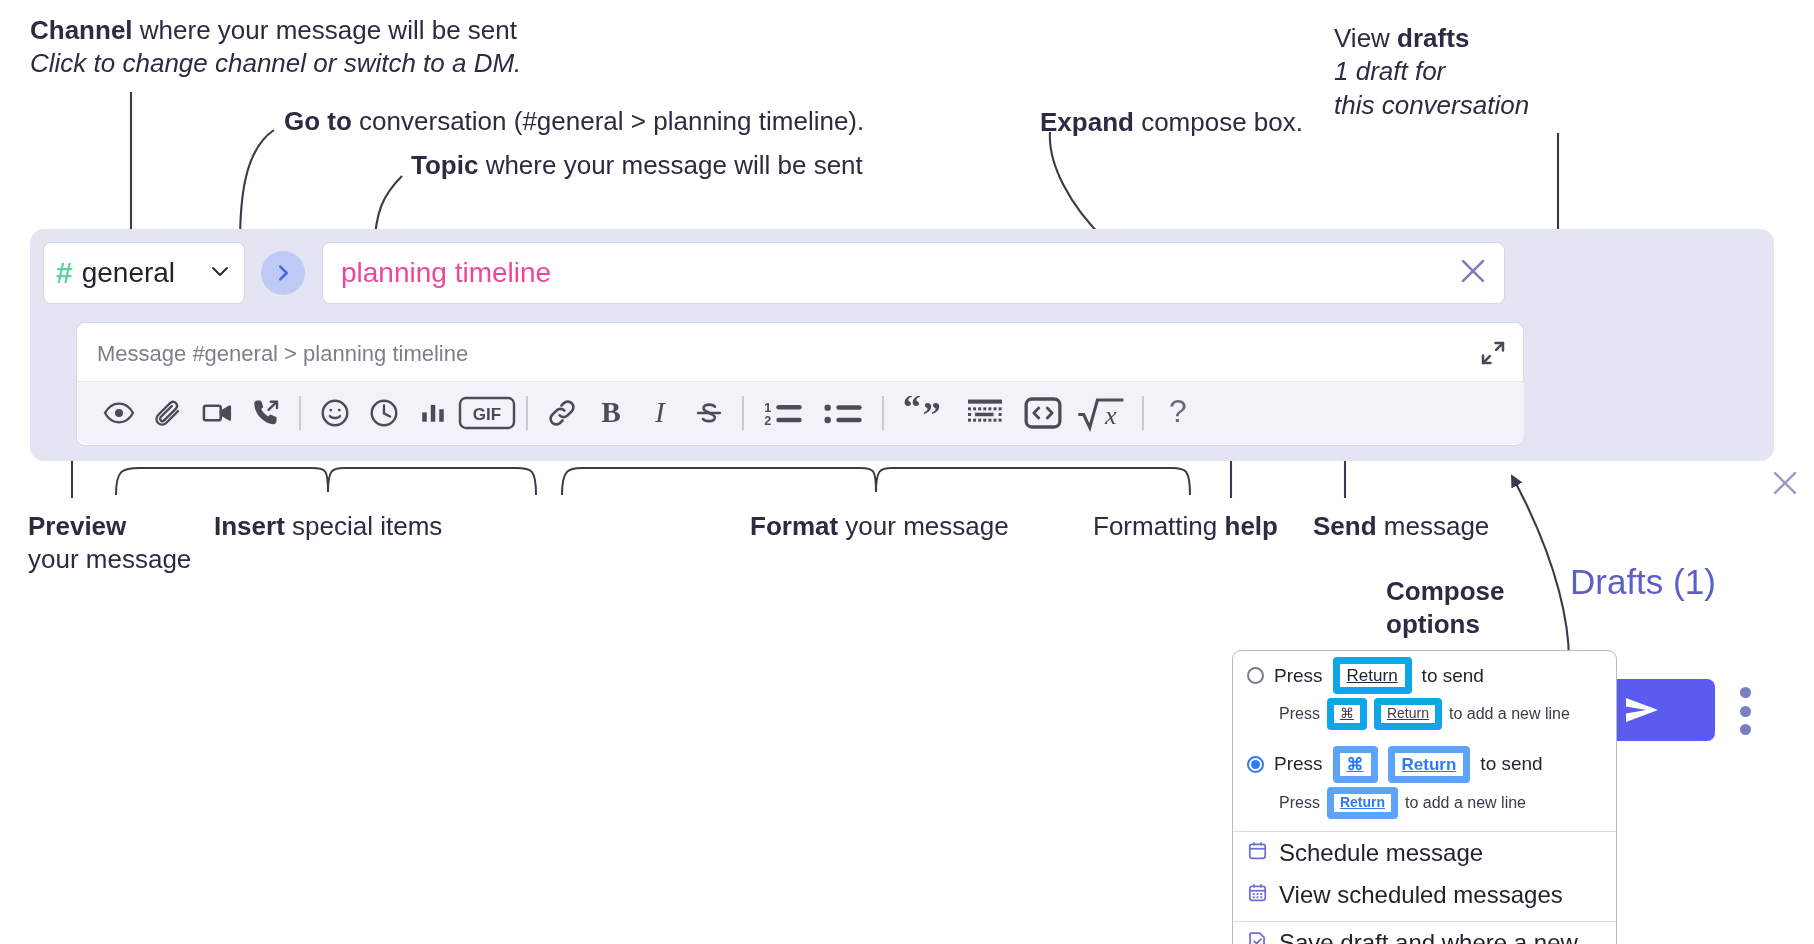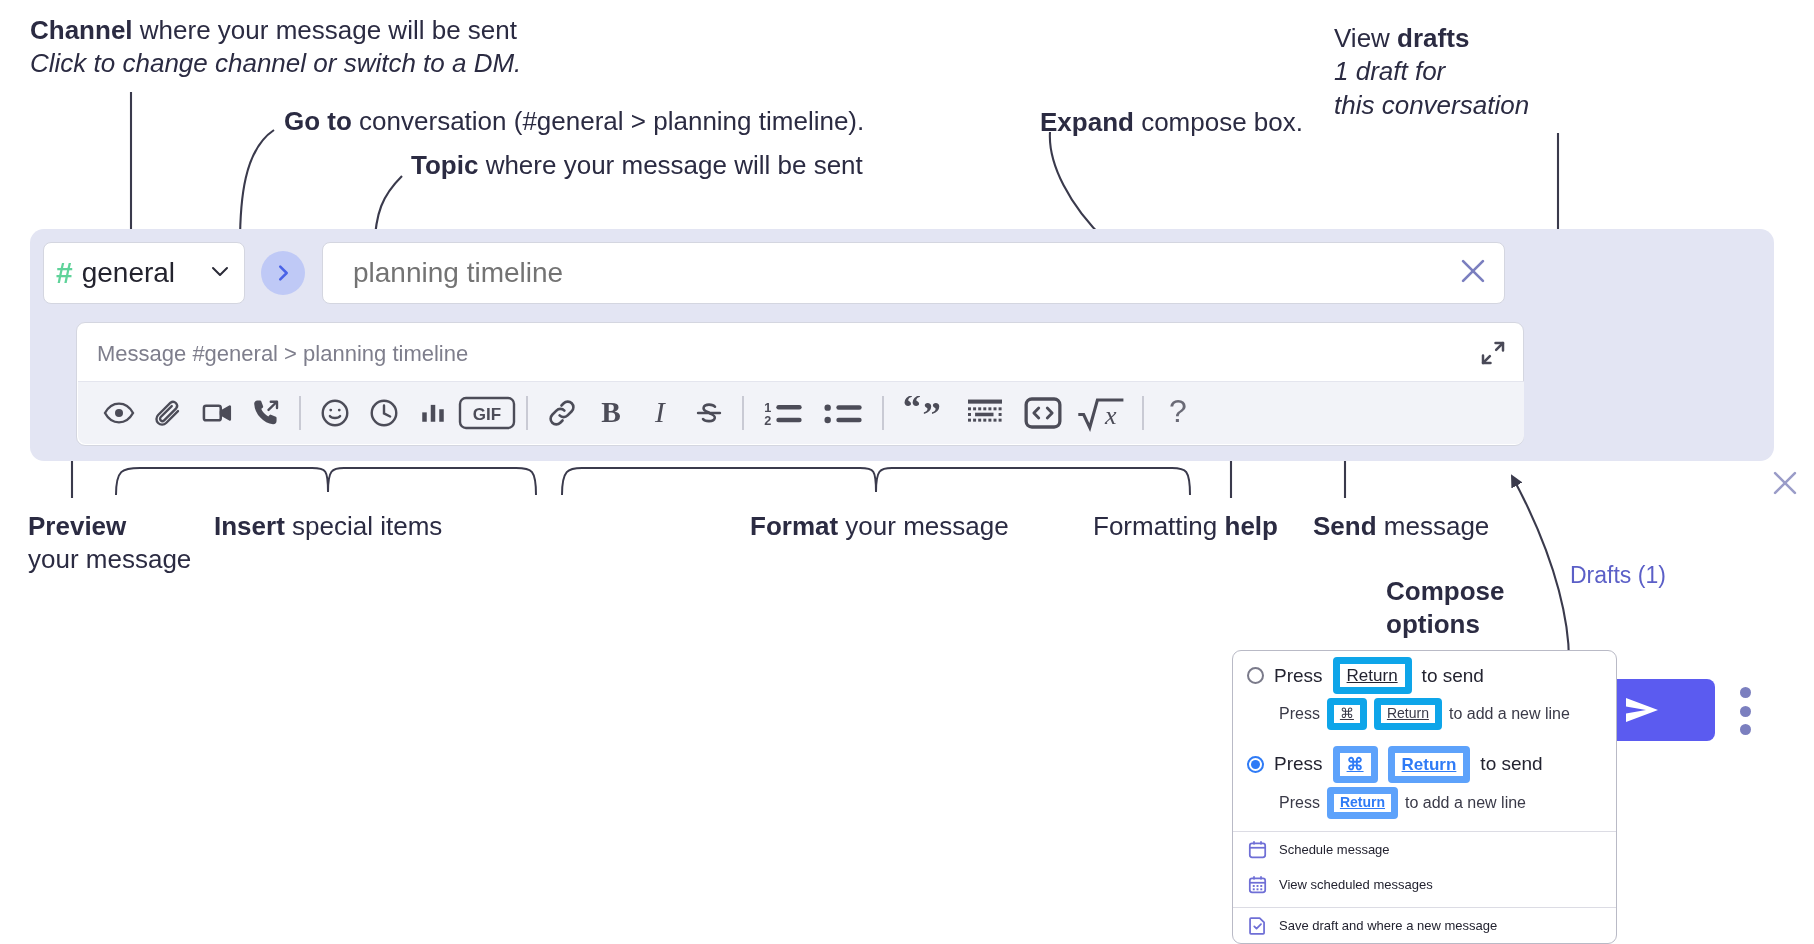--- a/index.html
+++ b/index.html
@@ -65,21 +65,21 @@
   }
   #topic-field {
     margin-left:17px;
     width:1183px; height:62px;
     background:#fff;
     border:1px solid #d4d6e0;
     border-radius:8px;
     display:flex; align-items:center;
     padding:0 14px 0 18px;
   }
-  #topic-field .tval { font-size:28px; color:#737373;margin-left:12px; }
+  #topic-field .tval { font-size:28px; color:#ec4899; }
   #topic-field .clear { margin-left:auto; }
 
   #msgbox {
     position:absolute;
     left:46px; top:93px;
     width:1448px; height:124px;
     background:#fff;
     border:1px solid #d4d6e0;
     border-radius:9px;
   }
@@ -108,21 +108,21 @@
     color:#701a75;
   }
   .tsep {
     width:2px; height:34px; background:#c9cad4;
     margin:0 9px;
   }
 
   
   #drafts-link {
     position:absolute; left:1540px; top:333px;
-    font-size:23px; color:#5b5fc7;
+    font-size:35px; color:#5b5fc7;
   }
   #panel-close {
     position:absolute; left:1738px; top:237px;
     width:34px; height:34px;
   }
   #send-btn {
     position:absolute; left:1539px; top:450px;
     width:146px; height:62px;
     background:#5b5bf0;
     border-radius:8px;
@@ -175,23 +175,23 @@
     line-height:1.25;
     background:#fff;
     white-space:nowrap;
     text-decoration:underline;
   }
   .key.sm { font-size:14px; padding:0px 6px; }
   .key.blue { border-color:#5da2fb; color:#2f7bf6; font-weight:700; }
   .key.blue.sm { font-weight:700; }
   .menu-div { height:1px; background:#dcdce4; margin-top:5px; }
   .menu-item {
-    display:flex; align-items:center; gap:11px;
+    display:flex; align-items:flex-start; gap:11px;
     padding:7px 14px;
-    font-size:13px;
+    font-size:24px;
   }
   .menu-icon { width:21px; height:21px; flex:none; color:#6f6fd6; }
 </style>
 </head>
 <body>
 
 <div class="annot" style="left:30px; top:14px;">
   <div><b>Channel</b><span> where your message will be sent</span></div>
   <div><i>Click to change channel or switch to a DM.</i></div>
 </div>

